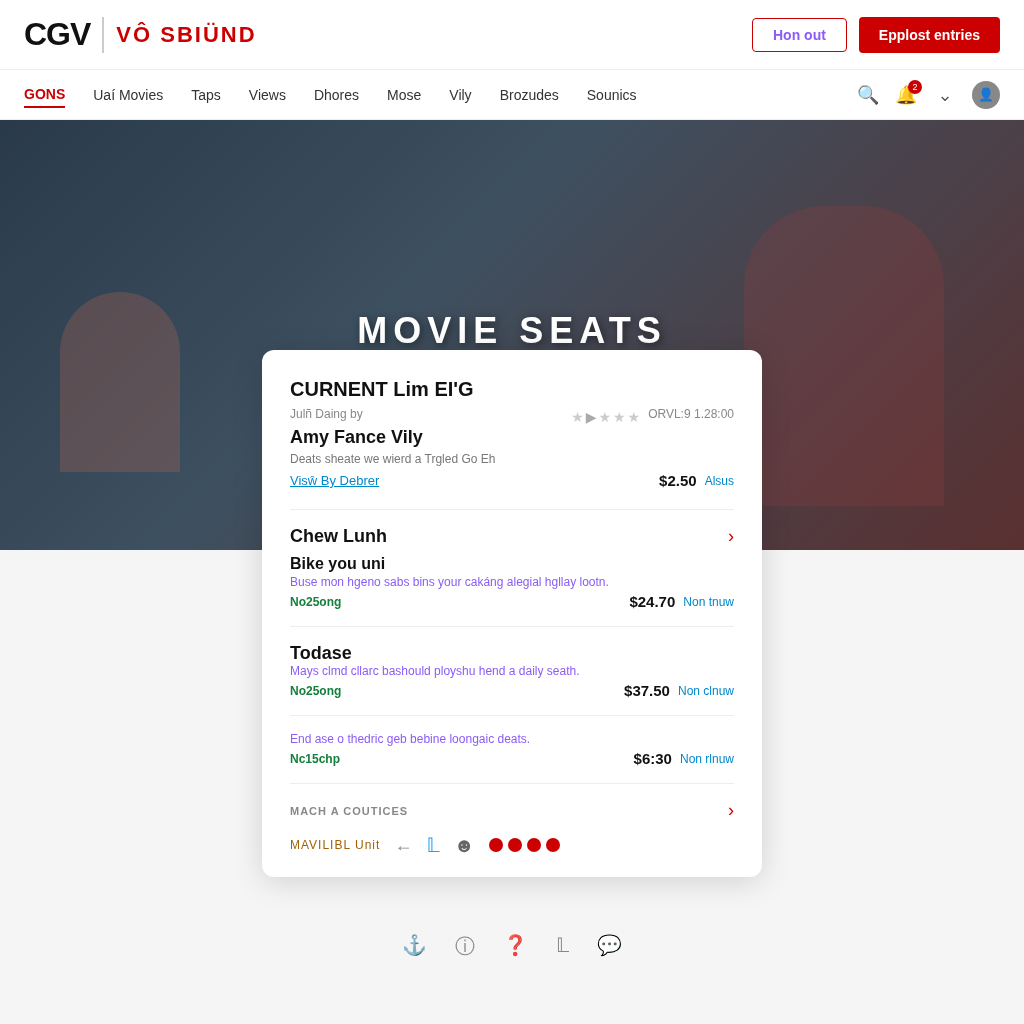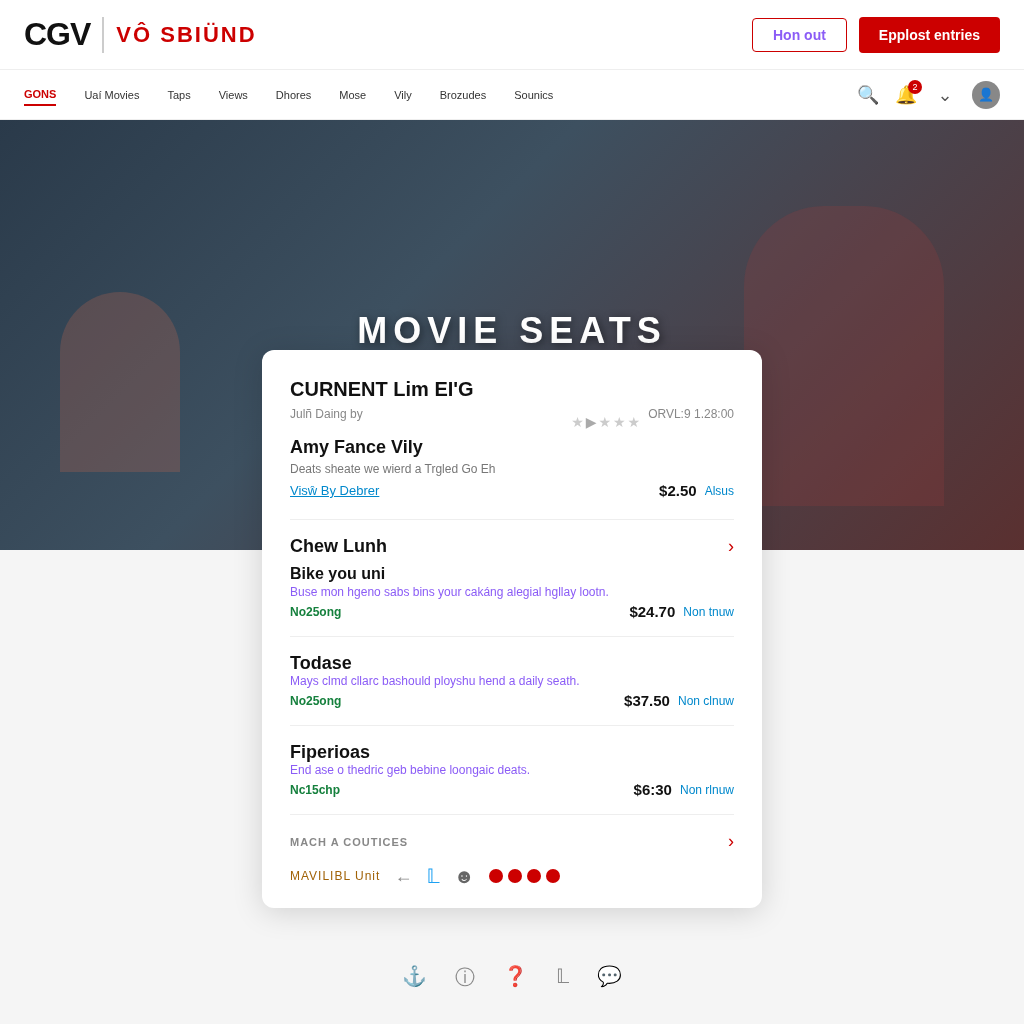--- a/index.html
+++ b/index.html
@@ -68,21 +68,21 @@
     .nav {
       display: flex;
       align-items: center;
       padding: 0 24px;
       height: 50px;
       background: #fff;
       border-bottom: 1px solid #eee;
       gap: 28px;
     }
     .nav-item {
-      font-size: 11px;
+      font-size: 14px;
       color: #333;
       cursor: pointer;
       padding: 4px 0;
       text-decoration: none;
     }
     .nav-item.active {
       color: #cc0000;
       border-bottom: 2px solid #cc0000;
       font-weight: 600;
     }
@@ -217,21 +217,21 @@
     }
     .section-title {
       font-size: 20px;
       font-weight: 700;
       color: #111;
       margin-bottom: 6px;
     }
     .listing-meta {
       font-size: 12px;
       color: #888;
-      margin-bottom: 16px;
+      margin-bottom: 6px;
     }
     .listing-top-row {
       display: flex;
       justify-content: space-between;
       align-items: center;
     }
     .listing-name {
       font-size: 18px;
       font-weight: 700;
       color: #111;
@@ -499,23 +499,20 @@
         <div class="price-section">
           <span class="price">$37.50</span>
           <span class="tag-blue">Non clnuw</span>
         </div>
       </div>
     </div>
 
     <hr class="divider">
 
     <div class="sub-section">
-      <div class="sub-section-header">
-        <span class="sub-section-title">Fiperioas</span>
-      </div>
       <div class="sub-item-desc">End ase o thedric geb bebine loongaic deats.</div>
       <div class="sub-item-footer">
         <span class="tag-red">Nc15chp</span>
         <div class="price-section">
           <span class="price">$6:30</span>
           <span class="tag-blue">Non rlnuw</span>
         </div>
       </div>
     </div>
 

